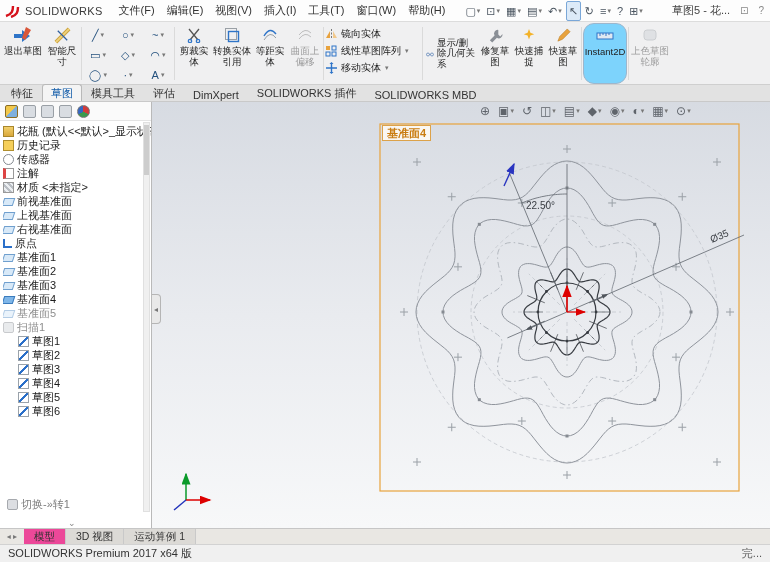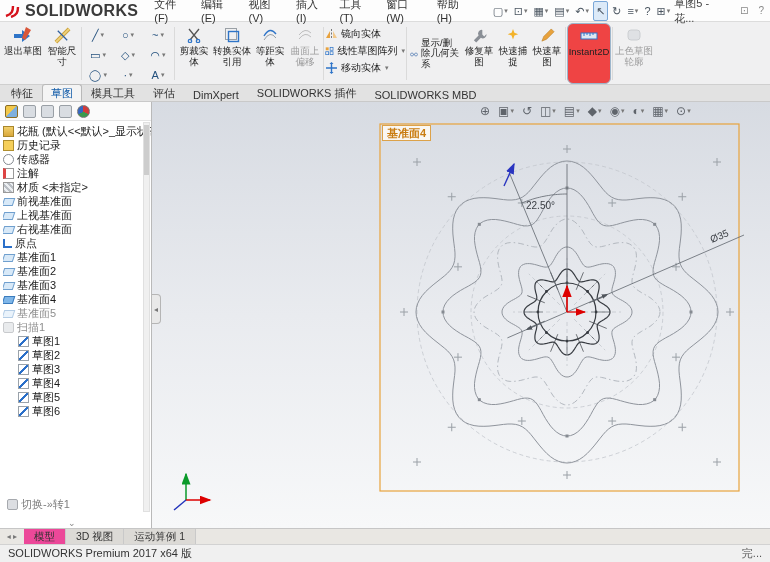--- a/index.html
+++ b/index.html
@@ -2,37 +2,37 @@
 <html><head>
 <meta charset="utf-8">
 <style>
 *{box-sizing:border-box;margin:0;padding:0}
 html,body{width:770px;height:562px;overflow:hidden;background:#fff;
   font-family:"Liberation Sans","DejaVu Sans",sans-serif;font-size:11px;color:#222}
 
 
 .titlebar{height:22px;display:flex;align-items:center;background:#fdfdfd;border-bottom:1px solid #dcdcdc;padding:0 4px;gap:2px}
 .brand{display:flex;align-items:center;gap:3px;margin-right:8px}
-.brand-name{font-weight:bold;font-size:16px;color:#3a3a3a;letter-spacing:.3px}
+.brand-name{font-weight:normal;font-size:11px;color:#3a3a3a;letter-spacing:.3px}
 .menu{display:flex}
 .menu-item{padding:2px 6px;color:#333;cursor:default}
 .qicons{display:flex;align-items:center;gap:2px;margin-left:10px}
 .qicon{display:flex;align-items:center;padding:0 2px;color:#4a5560;font-size:11px;line-height:18px}
 .qicon.active{border:1px solid #7aa7d8;background:#dceaf8;border-radius:2px}
 .dd{font-size:7px;color:#777;margin-left:1px}
 .doc-title{margin-left:auto;color:#444;display:flex;gap:10px;align-items:center;padding-right:2px}
 .win-glyph{color:#888;font-size:10px}
 
 
 .ribbon{height:63px;background:#f0f0f1;border-bottom:1px solid #cfcfcf;display:flex;align-items:stretch;padding:1px 2px 0}
 .rsep{width:1px;background:#dadada;margin:4px 1px;flex:0 0 auto}
 .rbig{flex:0 0 auto;display:flex;flex-direction:column;align-items:center;padding-top:2px;text-align:center;font-size:9.5px;line-height:10.5px;color:#222}
 .rbig .ric{height:20px;display:flex;align-items:center;justify-content:center;margin-bottom:1px}
 .disabled{opacity:.42}
-.pressed{background:#ef4444;border:1px solid #9db6cc;border-radius:6px}
+.pressed{background:#7dd3fc;border:1px solid #9db6cc;border-radius:11px}
 .tgrid{flex:0 0 auto;display:grid;grid-template-columns:repeat(3,30px);grid-auto-rows:20px;align-content:start;padding-top:2px}
 .tcell{display:flex;align-items:center;justify-content:center;font-size:11px;color:#24517e;gap:1px}
 .rstack{flex:0 0 auto;display:flex;flex-direction:column;padding-top:4px;gap:3px}
 .srow{display:flex;align-items:center;gap:3px;font-size:10px;white-space:nowrap;color:#222}
 .rwide{flex-direction:row;align-items:center;gap:3px;text-align:left;padding:16px 2px;display:flex;font-size:9.5px;line-height:10.5px}
 
 
 .tabrow{height:17px;background:#e2e2e2;border-bottom:1px solid #c9c9c9;display:flex;align-items:flex-end;padding-left:2px}
 .rtab{padding:1px 8px 0;color:#333;border:1px solid transparent;border-bottom:none;white-space:nowrap}
 .rtab.active{background:#f4f4f4;border-color:#b9b9b9;color:#0f5aa8;border-radius:3px 3px 0 0}
@@ -278,21 +278,21 @@
   <div class="rbig disabled" style="width:34px">
     <span class="ric">
       <svg width="16" height="16" viewBox="0 0 16 16">
           <path d="M2 12q6-8 12-2" stroke="#777" fill="none"></path>
           <path d="M2 8q6-8 12-2" stroke="#777" fill="none"></path>
         </svg>
     </span>
     <span>曲面上偏移</span>
   </div>
   <div class="rsep"></div>
-  <div class="rstack" style="width:80px">
+  <div class="rstack" style="width:96px">
     <span class="srow">
       <svg width="13" height="12" viewBox="0 0 13 12">
           <path d="M1 10L5 3v7z" fill="#e8a23d"></path>
           <path d="M12 10L8 3v7z" fill="#f2c98c"></path>
           <path d="M6.5 1v10" stroke="#777" stroke-dasharray="2 1.5"></path>
         </svg>
       <span>镜向实体</span>
     </span>
     <span class="srow">
       <svg width="13" height="12" viewBox="0 0 13 12">

